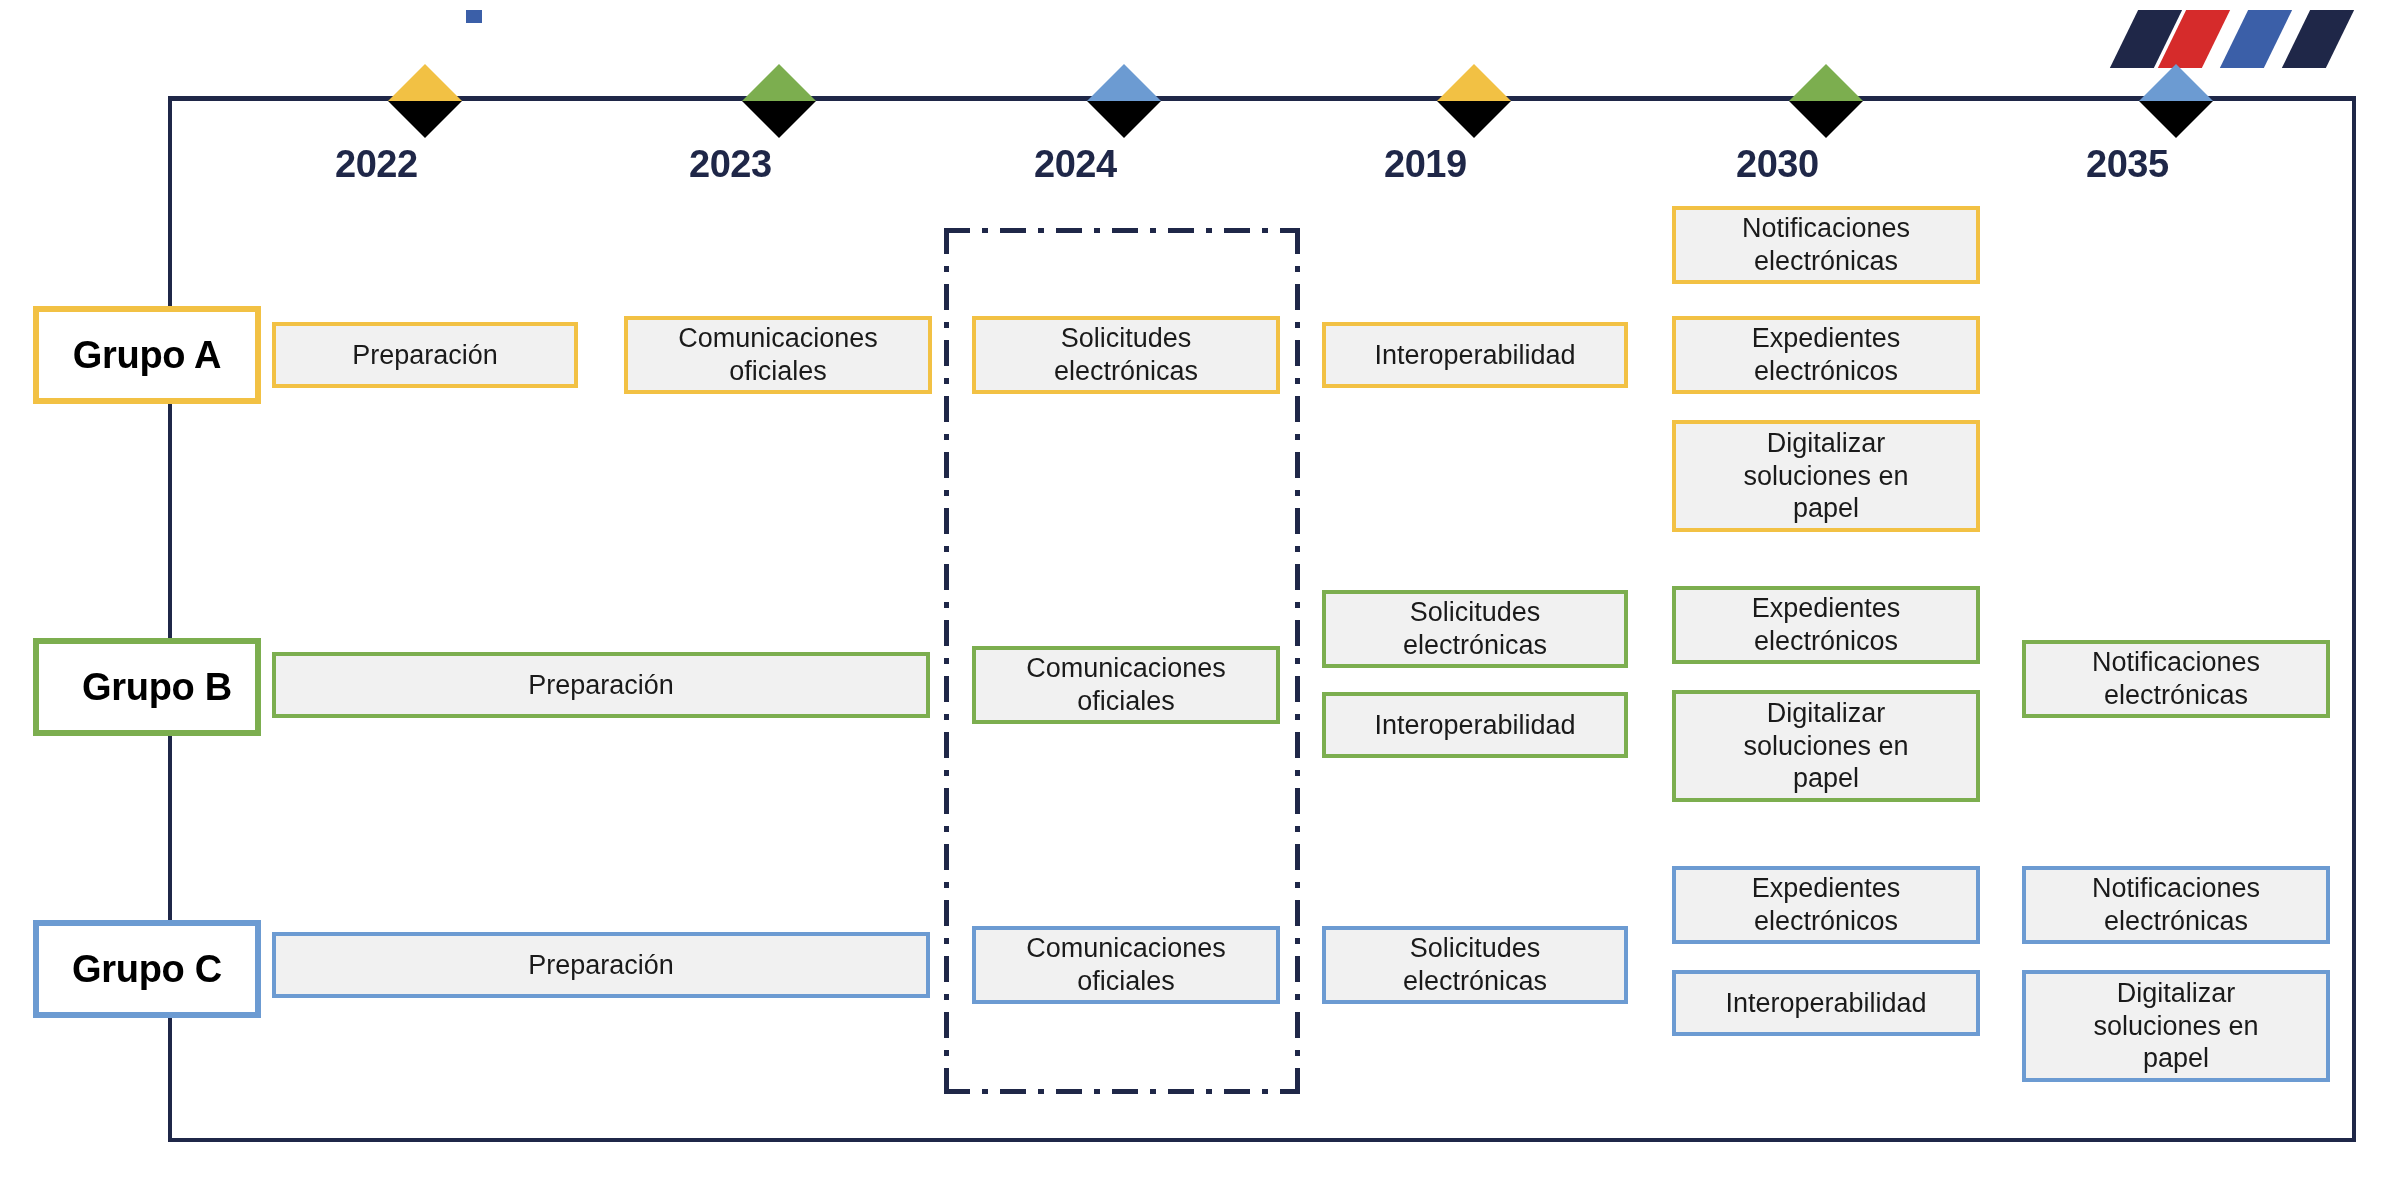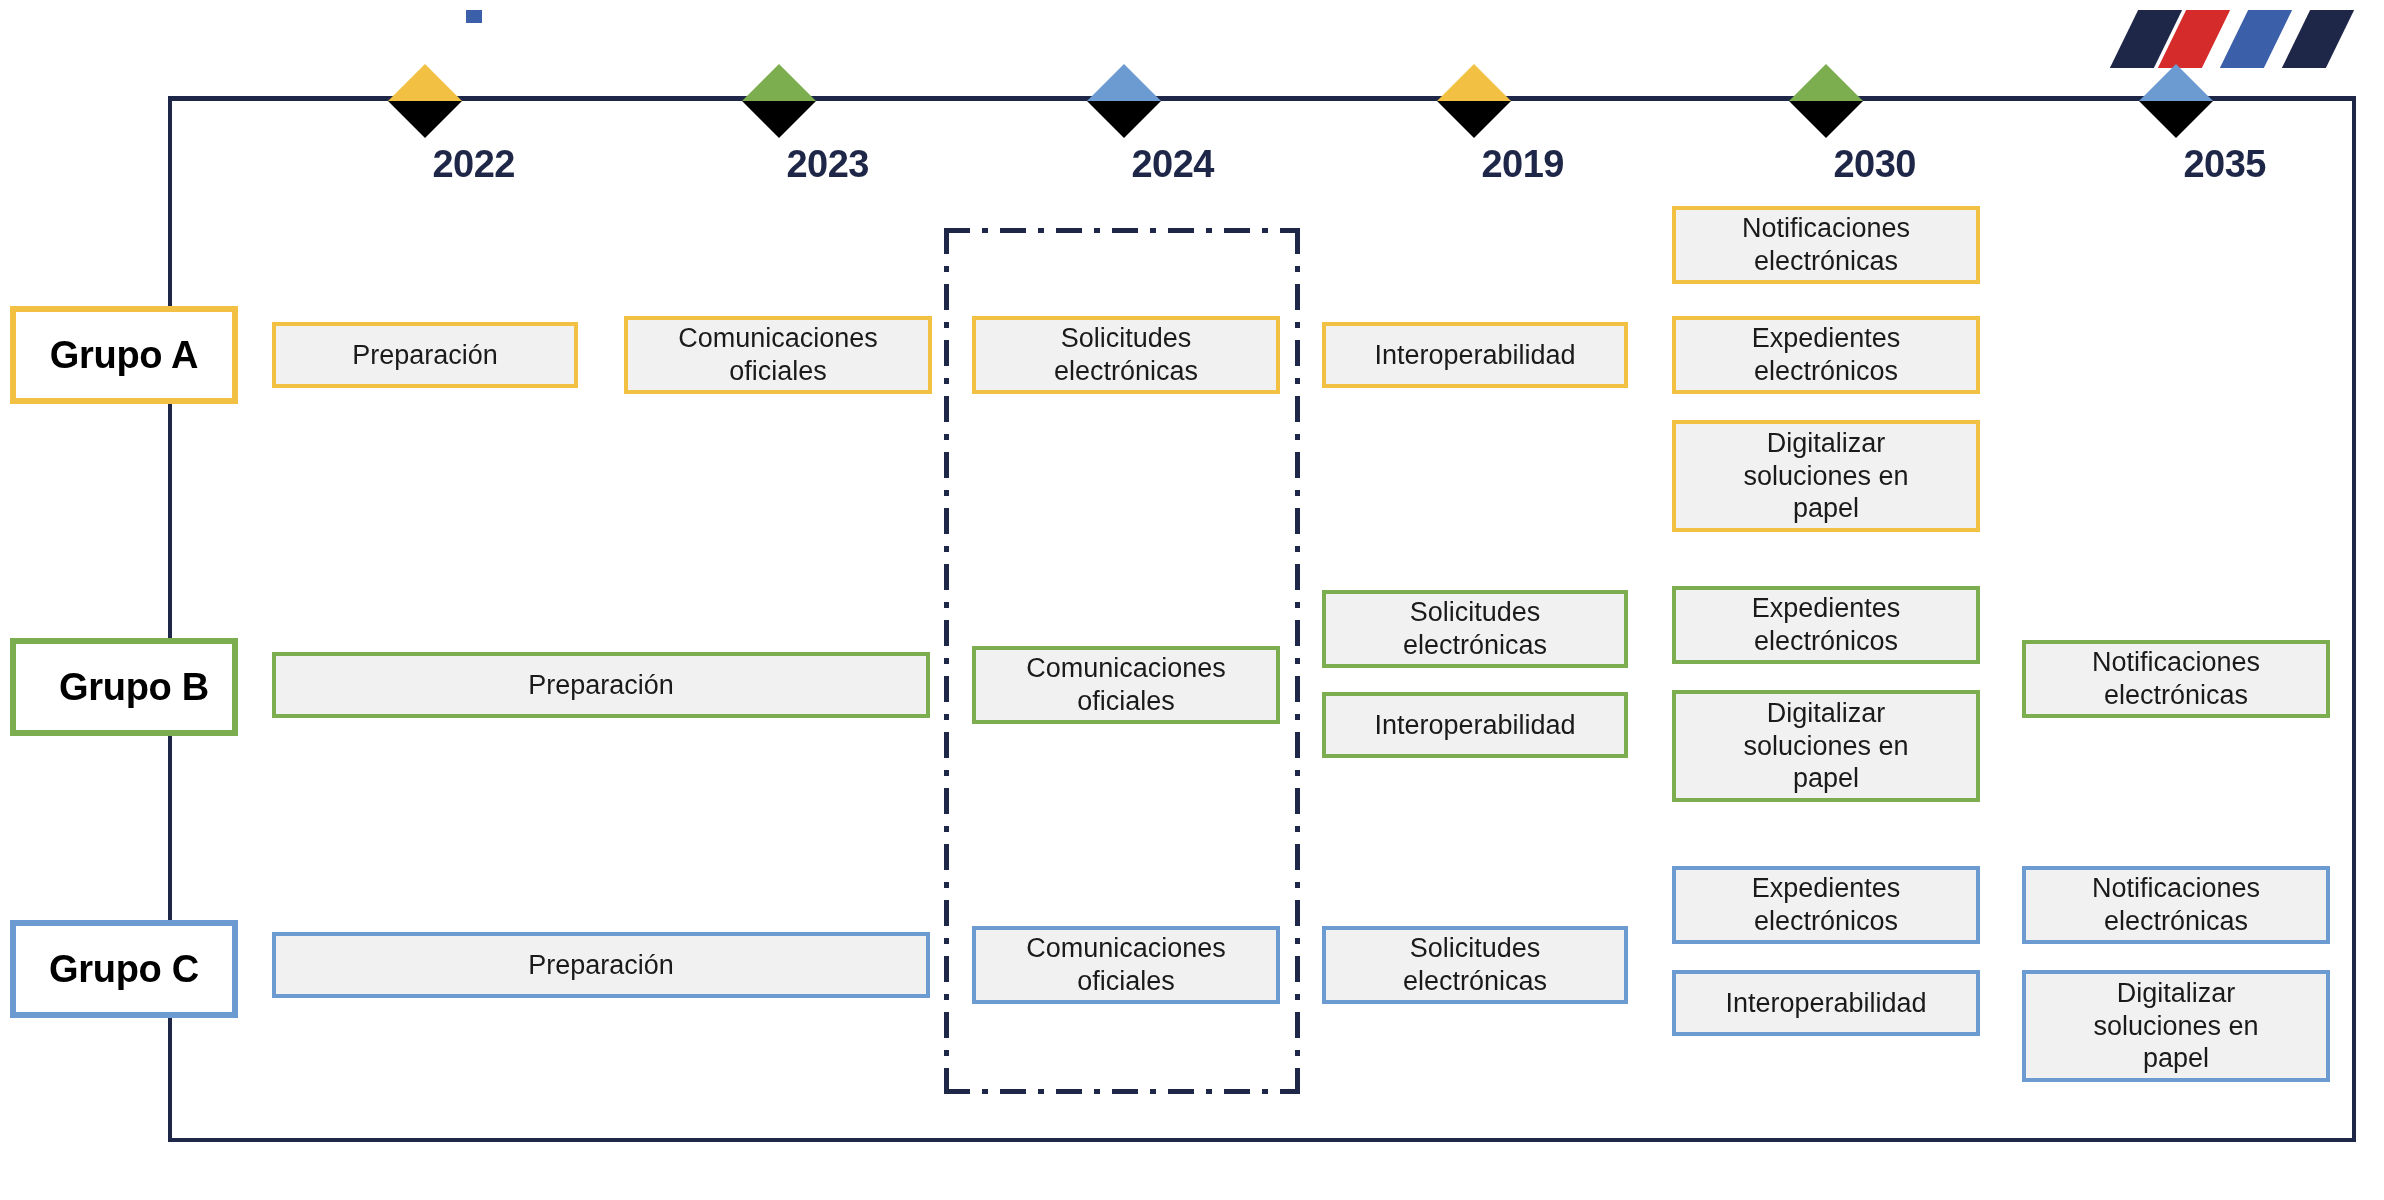--- a/index.html
+++ b/index.html
@@ -53,21 +53,21 @@
     height: 0;
     border-left: 37px solid transparent;
     border-right: 37px solid transparent;
     border-top: 37px solid #000000;
   }
   .year-label {
     position: absolute;
     left: -90px;
     top: 42px;
     width: 180px;
-    text-align: right;
+    text-align: left;
     font-size: 38px;
     font-weight: bold;
     color: #1F2748;
     letter-spacing: -0.5px;
   }
 
   
   .dashdot-rect {
     position: absolute;
     left: 944px;
@@ -107,20 +107,21 @@
     background: #ffffff;
     border: 6px solid #000;
     box-sizing: border-box;
     display: flex;
     align-items: center;
     justify-content: center;
     font-size: 38px;
     font-weight: bold;
     color: #000000;
     letter-spacing: -0.3px;
+    margin-left: 23px;
   }
 
   
   .task-box {
     position: absolute;
     background: #F1F1F1;
     border: 4px solid #000;
     box-sizing: border-box;
     display: flex;
     align-items: center;

